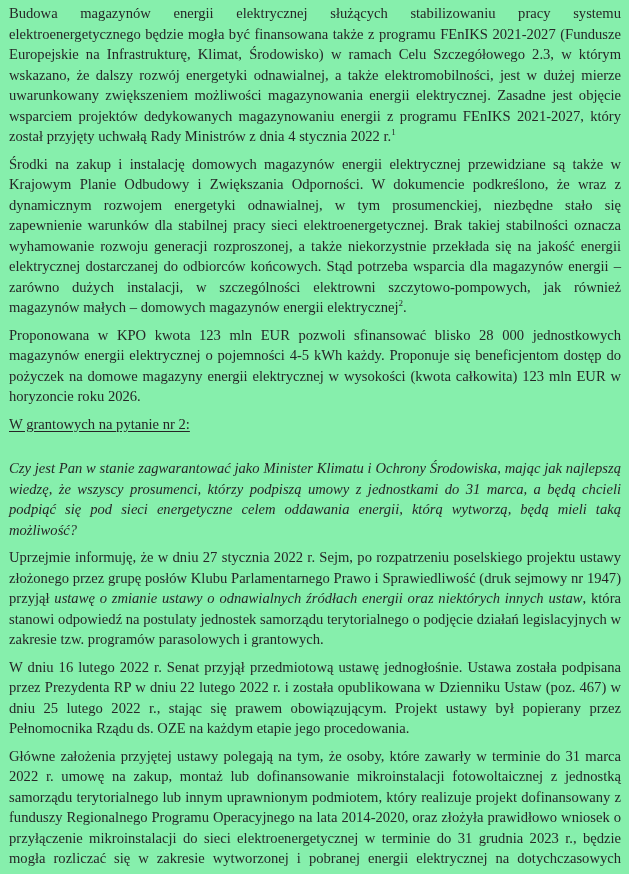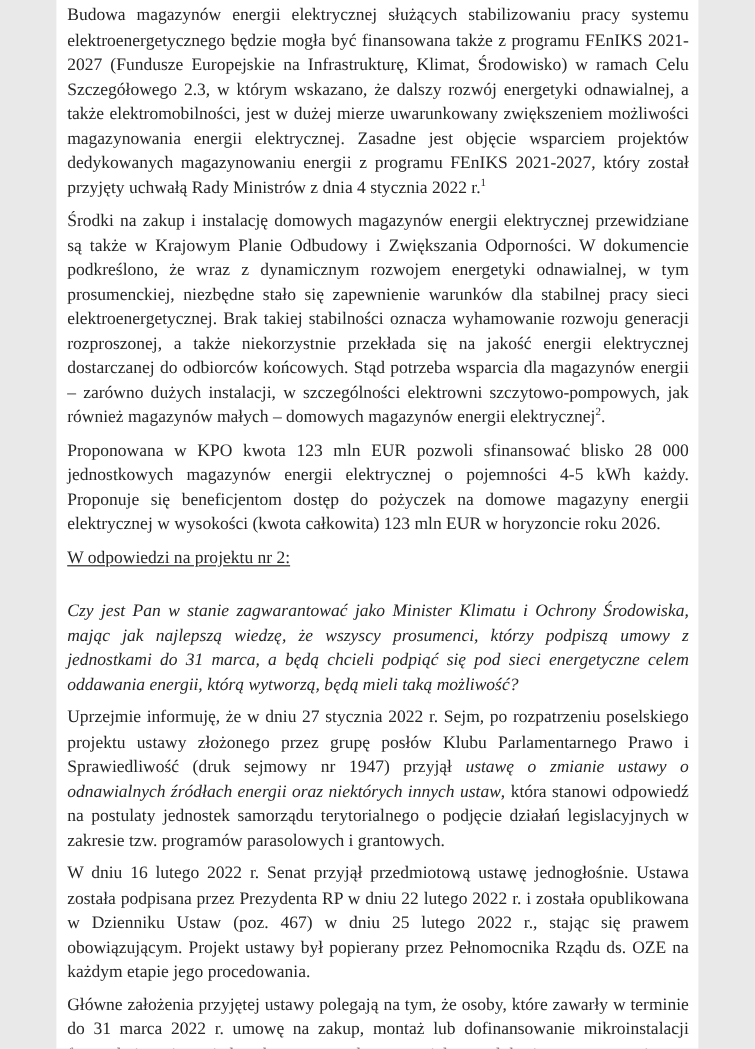--- a/index.html
+++ b/index.html
@@ -2,26 +2,26 @@
 <html lang="pl"><head>
 <meta charset="utf-8">
 <style>
   html, body {
     margin: 0;
     padding: 0;
     background: #e9e9e9;
   }
   .page {
     position: relative;
-    width: 535px;
+    width: 629px;
     height: 874px;
     margin: 0 auto;
     box-sizing: border-box;
     padding: 3px 8px 0 9px;
-    background: #ffffff;
+    background: #86efac;
     color: #262626;
     font-family: "Liberation Serif", "DejaVu Serif", serif;
     font-size: 14.6px;
     line-height: 20.5px;
     text-align: justify;
     overflow: hidden;
   }
   .para {
     margin: 0 0 7px 0;
   }
@@ -49,21 +49,21 @@
 </head>
 <body>
 
 <div class="page">
   <p class="para"><span>Budowa magazynów energii elektrycznej służących stabilizowaniu pracy systemu elektroenergetycznego będzie mogła być finansowana także z programu FEnIKS 2021-2027 (Fundusze Europejskie na Infrastrukturę, Klimat, Środowisko) w ramach Celu Szczegółowego 2.3, w którym wskazano, że dalszy rozwój energetyki odnawialnej, a także elektromobilności, jest w dużej mierze uwarunkowany zwiększeniem możliwości magazynowania energii elektrycznej. Zasadne jest objęcie wsparciem projektów dedykowanych magazynowaniu energii z programu FEnIKS 2021-2027, który został przyjęty uchwałą Rady Ministrów z dnia 4 stycznia 2022 r.</span><span class="run-sup">1</span></p>
 
   <p class="para"><span>Środki na zakup i instalację domowych magazynów energii elektrycznej przewidziane są także w Krajowym Planie Odbudowy i Zwiększania Odporności. W dokumencie podkreślono, że wraz z dynamicznym rozwojem energetyki odnawialnej, w tym prosumenckiej, niezbędne stało się zapewnienie warunków dla stabilnej pracy sieci elektroenergetycznej. Brak takiej stabilności oznacza wyhamowanie rozwoju generacji rozproszonej, a także niekorzystnie przekłada się na jakość energii elektrycznej dostarczanej do odbiorców końcowych. Stąd potrzeba wsparcia dla magazynów energii – zarówno dużych instalacji, w szczególności elektrowni szczytowo-pompowych, jak również magazynów małych – domowych magazynów energii elektrycznej</span><span class="run-sup">2</span><span>.</span></p>
 
   <p class="para"><span>Proponowana w KPO kwota 123 mln EUR pozwoli sfinansować blisko 28 000 jednostkowych magazynów energii elektrycznej o pojemności 4-5 kWh każdy. Proponuje się beneficjentom dostęp do pożyczek na domowe magazyny energii elektrycznej w wysokości (kwota całkowita) 123 mln EUR w horyzoncie roku 2026.</span></p>
 
-  <h2 class="heading">W odpowiedzi na projektu nr 2:</h2>
+  <h2 class="heading">W grantowych na pytanie nr 2:</h2>
 
   <p class="para italic"><span>Czy jest Pan w stanie zagwarantować jako Minister Klimatu i Ochrony Środowiska, mając jak najlepszą wiedzę, że wszyscy prosumenci, którzy podpiszą umowy z jednostkami do 31 marca, a będą chcieli podpiąć się pod sieci energetyczne celem oddawania energii, którą wytworzą, będą mieli taką możliwość?</span></p>
 
   <p class="para"><span>Uprzejmie informuję, że w dniu 27 stycznia 2022 r. Sejm, po rozpatrzeniu poselskiego projektu ustawy złożonego przez grupę posłów Klubu Parlamentarnego Prawo i Sprawiedliwość (druk sejmowy nr 1947) przyjął </span><span class="run-italic">ustawę o zmianie ustawy o odnawialnych źródłach energii oraz niektórych innych ustaw</span><span>, która stanowi odpowiedź na postulaty jednostek samorządu terytorialnego o podjęcie działań legislacyjnych w zakresie tzw. programów parasolowych i grantowych.</span></p>
 
   <p class="para"><span>W dniu 16 lutego 2022 r. Senat przyjął przedmiotową ustawę jednogłośnie. Ustawa została podpisana przez Prezydenta RP w dniu 22 lutego 2022 r. i została opublikowana w Dzienniku Ustaw (poz. 467) w dniu 25 lutego 2022 r., stając się prawem obowiązującym. Projekt ustawy był popierany przez Pełnomocnika Rządu ds. OZE na każdym etapie jego procedowania.</span></p>
 
   <p class="para"><span>Główne założenia przyjętej ustawy polegają na tym, że osoby, które zawarły w terminie do 31 marca 2022 r. umowę na zakup, montaż lub dofinansowanie mikroinstalacji fotowoltaicznej z jednostką samorządu terytorialnego lub innym uprawnionym podmiotem, który realizuje projekt dofinansowany z funduszy Regionalnego Programu Operacyjnego na lata 2014-2020, oraz złożyła prawidłowo wniosek o przyłączenie mikroinstalacji do sieci elektroenergetycznej w terminie do 31 grudnia 2023 r., będzie mogła rozliczać się w zakresie wytworzonej i pobranej energii elektrycznej na dotychczasowych zasadach, tj. w systemie opustów.</span></p>
 
 </div>

